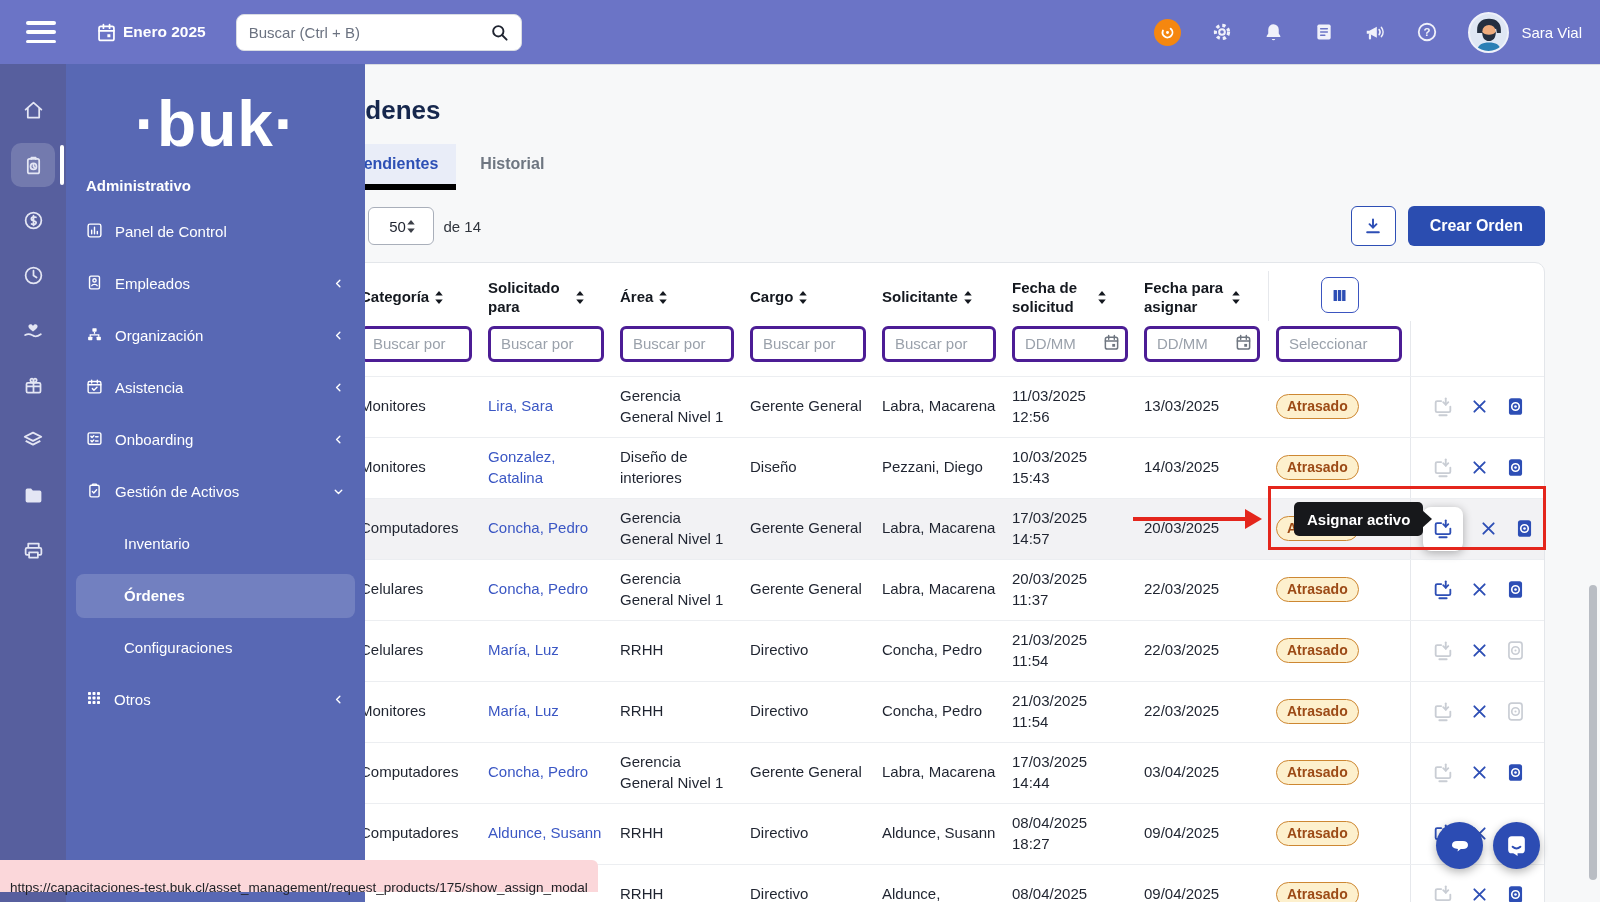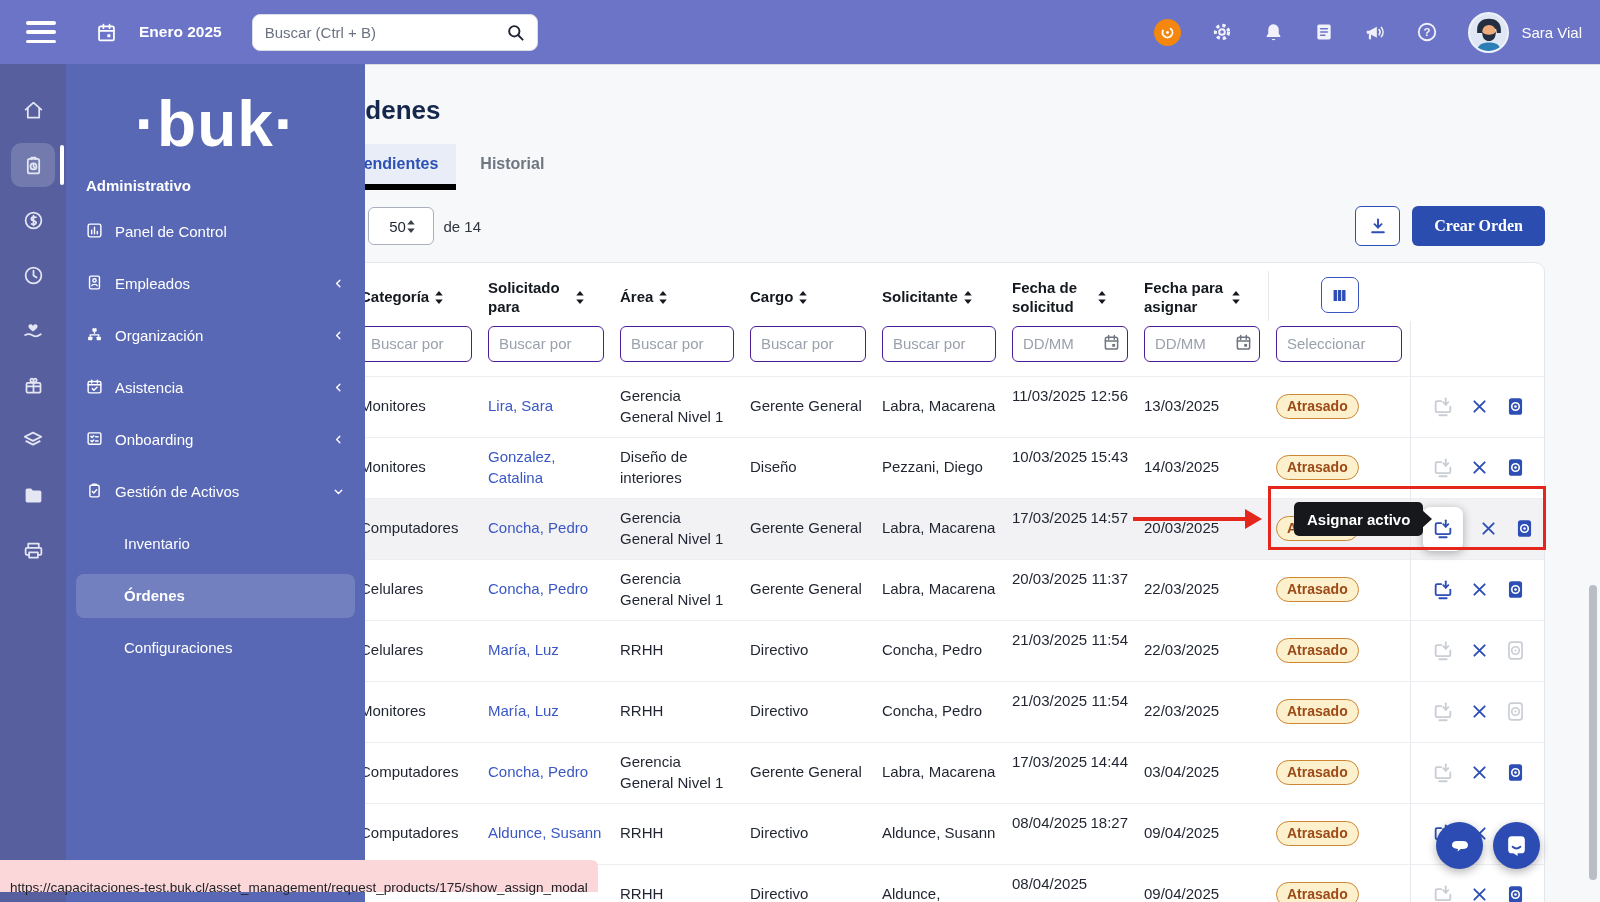--- a/index.html
+++ b/index.html
@@ -3,21 +3,21 @@
 <meta charset="utf-8">
 <style>
   *{box-sizing:border-box;margin:0;padding:0}
   html,body{width:1600px;height:902px;overflow:hidden}
   body{font-family:"Liberation Sans",sans-serif;position:relative;background:#f7f8f9;color:#1f2430}
 
   
   .topbar{position:absolute;top:0;left:0;width:1600px;height:64px;background:#6b74c6;display:flex;align-items:center;padding:0 18px;z-index:30}
   .hamburger{width:30px;height:22px;display:flex;flex-direction:column;justify-content:space-between;margin-left:8px;cursor:pointer}
   .hamburger span{display:block;height:3.5px;background:#fff;border-radius:2px}
-  .month-group{display:flex;align-items:center;gap:22px;margin-left:40px;color:#fff;font-size:15.5px;font-weight:700}
+  .month-group{display:flex;align-items:center;gap:6px;margin-left:40px;color:#fff;font-size:15.5px;font-weight:700}
   .searchbox{margin-left:30px;width:286px;height:37px;background:#fff;border-radius:8px;display:flex;align-items:center;padding:0 12px;border:1px solid #d9dce3}
   .searchbox input{flex:1;border:none;outline:none;font-size:15px;color:#374151;font-family:"Liberation Sans",sans-serif;background:transparent}
   .searchbox input::placeholder{color:#6b7280}
   .top-right{margin-left:auto;display:flex;align-items:center;gap:30px}
   .tico{color:#f0f1fa;display:flex;align-items:center;justify-content:center;cursor:pointer}
   .orange-circle{width:27px;height:27px;border-radius:50%;background:#f5870f;display:flex;align-items:center;justify-content:center}
   .avatar{width:41px;height:41px;border-radius:50%;overflow:hidden;background:#e6ecf7;border:2px solid #f0f2fa;cursor:pointer}
   .username{color:#fff;font-size:15px;margin-left:-18px}
 
   
@@ -42,44 +42,44 @@
   .page-title{font-size:26px;font-weight:700;color:#16274d;margin-top:30px}
   .tabs{display:flex;gap:6px;margin-top:18px}
   .tab{font-size:16px;padding:11px 18px;cursor:pointer}
   .tab.active{color:#2d50b5;font-weight:700;background:#e9edf8;border-bottom:6px solid #000000}
   .tab.inactive{color:#6e7681;font-weight:600}
   .controls{display:flex;align-items:center;margin-top:16px}
   .ver-label,.total-label{font-size:15px;color:#30353d}
   .pagesize{width:66px;height:38px;border:1px solid #a9afba;border-radius:6px;background:#fff;display:flex;align-items:center;justify-content:center;padding:0 9px 0 13px;margin:0 10px;font-size:15px;cursor:pointer}
   .right-btns{margin-left:auto;display:flex;gap:12px}
   .dl-btn{width:45px;height:40px;background:#fff;border:1.5px solid #2d4eb5;border-radius:6px;color:#2d4eb5;display:flex;align-items:center;justify-content:center;cursor:pointer}
-  .create-btn{height:40px;padding:0 22px;background:#2b4db0;border:none;border-radius:6px;color:#fff;font-size:16px;font-weight:700;display:flex;align-items:center;cursor:pointer;font-family:Liberation Serif, serif}
+  .create-btn{height:40px;padding:0 22px;background:#2b4db0;border:none;border-radius:6px;color:#fff;font-size:16px;font-weight:700;display:flex;align-items:center;cursor:pointer;font-family:Liberation Sans, sans-serif}
 
   
   .card{margin-top:16px;background:#fff;border:1px solid #e3e6ea;border-radius:10px;height:662px;overflow:hidden;position:relative}
   .grid{display:grid;grid-template-columns:16px 128px 132px 130px 132px 130px 132px 132px 142px 136px}
   .hrow{padding-top:8px}
   .hcell{display:flex;align-items:center;flex-wrap:wrap;gap:5px;font-size:15px;font-weight:700;color:#14181f;padding:8px 8px 4px;line-height:1.25}
   .hcell .sort{color:#14181f;display:inline-flex}
   .acth{display:flex;align-items:flex-start;justify-content:center;border-left:1px solid #e6e8ec;padding-top:6px}
   .cols-btn{width:38px;height:36px;border:1.5px solid #3b55c0;border-radius:7px;background:#fff;color:#2d4eb5;display:flex;align-items:center;justify-content:center;cursor:pointer}
   .fcell{padding:5px 8px 14px;position:relative}
-  .filter{width:100%;height:36px;border:1px solid #4c1d95;border-radius:6px;padding:0 10px;font-size:15px;color:#374151;font-family:"Liberation Sans",sans-serif;background:#fff;outline:none}
+  .filter{width:100%;height:36px;border:3px solid #4c1d95;border-radius:6px;padding:0 10px;font-size:15px;color:#374151;font-family:"Liberation Sans",sans-serif;background:#fff;outline:none}
   .filter::placeholder{color:#9aa1ab}
   .date-wrap input{padding-right:30px}
   .cal-ic{position:absolute;right:16px;top:13px;color:#6f7680;pointer-events:none}
   .select-filter{display:flex;align-items:center;color:#9aa1ab;cursor:pointer}
   .sliver-box{width:26px;height:36px;border:1px solid #c7ccd4;border-radius:6px;margin-left:-16px;background:#fff}
   .facts{border-left:1px solid #e6e8ec}
 
   .trow{border-top:1px solid #eceef1;min-height:61px}
   .trow.hover{background:#f2f2f4}
   .cell{padding:9px 8px;font-size:15px;color:#1f2430;display:flex;align-items:center;line-height:1.34}
   .cell.link{color:#3b57c4;cursor:pointer}
-  .cell.dt{flex-direction:row;align-items:flex-start;justify-content:space-between}
+  .cell.dt{flex-direction:column;align-items:flex-start;justify-content:center}
   .badge{background:#fdf0cd;border:1.5px solid #cd8732;color:#9c4a16;font-weight:700;font-size:14px;padding:2.5px 10px;border-radius:14px;white-space:nowrap}
   .actions{border-left:1px solid #e6e8ec;display:flex;gap:16px;justify-content:center;align-items:center;padding:0 4px}
   .act{display:flex;align-items:center;justify-content:center;cursor:pointer}
   .act.enabled{color:#2d4eb5}
   .act.disabled{color:#c9cdd4}
   .act.highlight{color:#2d4eb5;background:#fff;width:40px;height:44px;border-radius:8px;box-shadow:0 2px 10px rgba(0,0,0,.3);position:relative;z-index:5}
   .act.cancel{color:#2d4eb5}
   .view .v-solid{display:none}
   .view.enabled .v-solid{display:block}
   .view.disabled .v-outline{display:block}
@@ -313,20 +313,39 @@
     </div>
     <div class="nsub">
         <span>Inventario</span>
       </div>
     <div class="nsub sel">
         <span>Órdenes</span>
       </div>
     <div class="nsub">
         <span>Configuraciones</span>
       </div>
+    <div class="nitem">
+      <span><svg width="16" height="16" viewBox="0 0 24 24" fill="#fff">
+            <rect x="3" y="3" width="4.5" height="4.5" rx="1"></rect>
+            <rect x="9.75" y="3" width="4.5" height="4.5" rx="1"></rect>
+            <rect x="16.5" y="3" width="4.5" height="4.5" rx="1"></rect>
+            <rect x="3" y="9.75" width="4.5" height="4.5" rx="1"></rect>
+            <rect x="9.75" y="9.75" width="4.5" height="4.5" rx="1"></rect>
+            <rect x="16.5" y="9.75" width="4.5" height="4.5" rx="1"></rect>
+            <rect x="3" y="16.5" width="4.5" height="4.5" rx="1"></rect>
+            <rect x="9.75" y="16.5" width="4.5" height="4.5" rx="1"></rect>
+            <rect x="16.5" y="16.5" width="4.5" height="4.5" rx="1"></rect>
+          </svg></span>
+      <span>Otros</span>
+      <span class="chev">
+          <svg width="13" height="13" viewBox="0 0 24 24" fill="none" stroke="#fff" stroke-width="2.6" stroke-linecap="round" stroke-linejoin="round">
+            <path d="M14.5 6l-6 6 6 6"></path>
+          </svg>
+        </span>
+    </div>
   </div>
 </div>
 
 <div class="main">
   <div class="content">
     <div class="page-title">Órdenes</div>
     <div class="tabs">
       <div class="tab active">Pendientes</div>
       <div class="tab inactive">Historial</div>
     </div>

